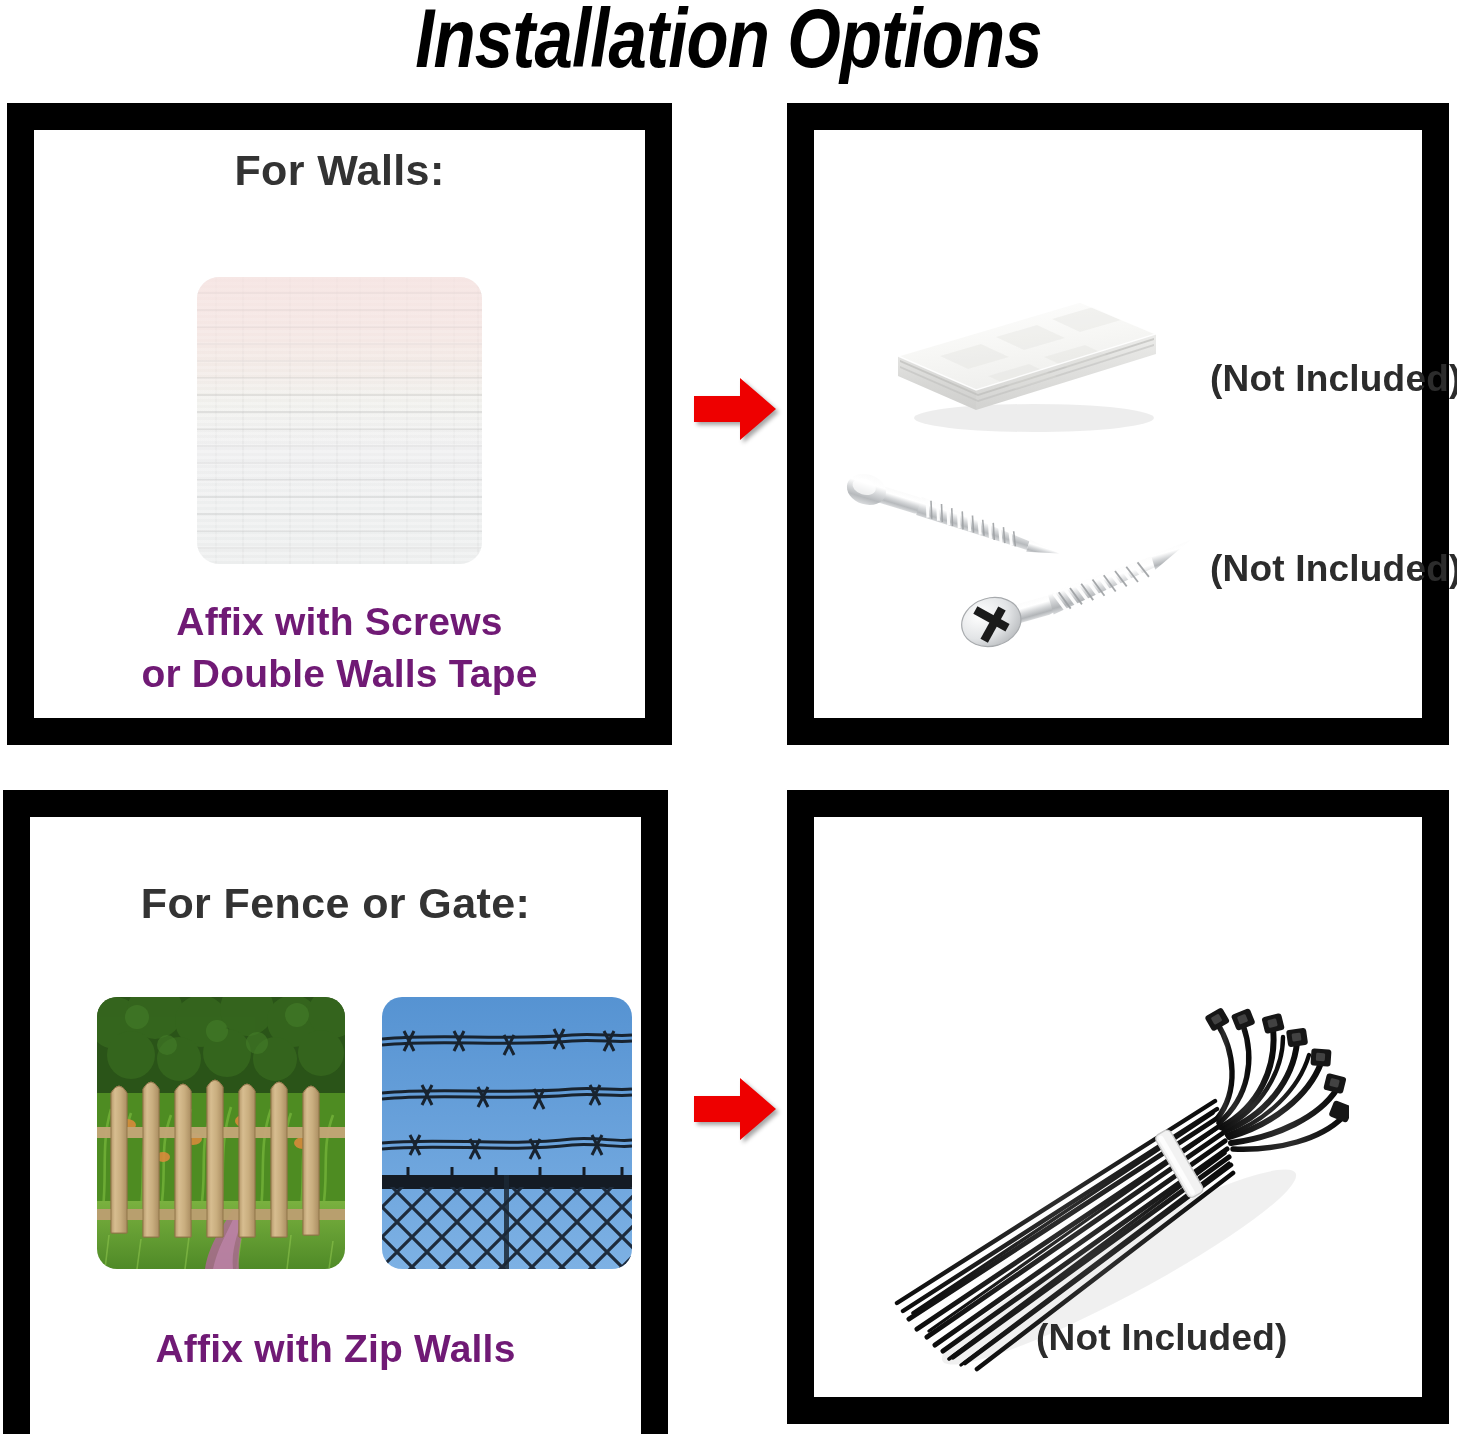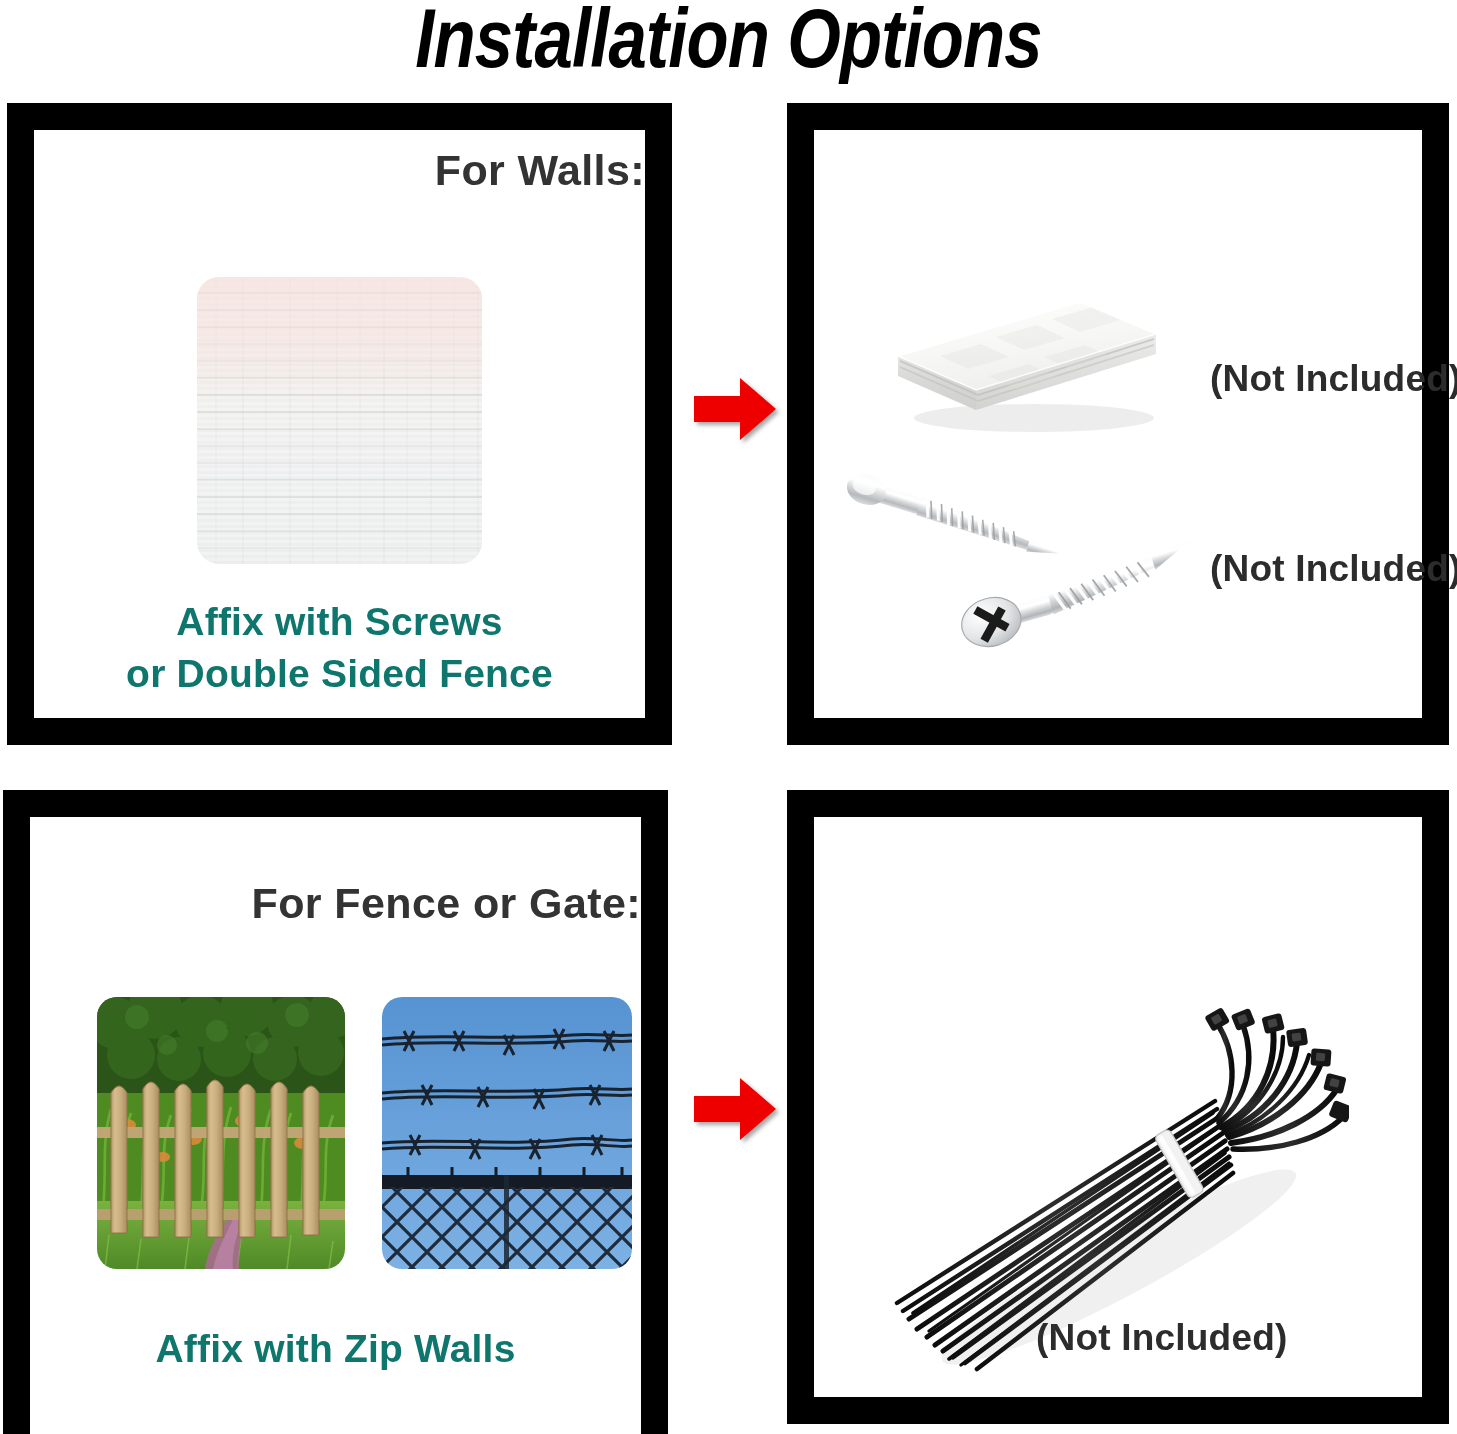--- a/index.html
+++ b/index.html
@@ -50,35 +50,35 @@
     position: relative;
     width: 100%;
     height: 100%;
   }
 
   
   .panel-heading {
     position: absolute;
     left: 0;
     width: 100%;
-    text-align: right;
+    text-align: center;
     font-size: 43px;
     font-weight: bold;
     color: #333333;
     letter-spacing: 0.4px;
     white-space: nowrap;
   }
   .caption {
     position: absolute;
     left: 0;
     width: 100%;
     text-align: center;
     font-size: 39px;
     font-weight: bold;
-    color: #0f766e;
+    color: #701a75;
     line-height: 1.32;
     letter-spacing: 0.2px;
   }
   .note {
     position: absolute;
     font-size: 37px;
     font-weight: bold;
     color: #2c2c2c;
     white-space: nowrap;
     letter-spacing: 0.2px;
@@ -196,21 +196,21 @@
     <div class="panel-heading" style="top:16px;">For Walls:</div>
 
     <div id="wall-photo">
       <div class="brick-rows"></div>
       <div class="brick-rows offset"></div>
       <div class="wall-grain"></div>
       <div class="wall-tint"></div>
     </div>
 
     <div class="caption" style="top:466px;">Affix with Screws</div>
-    <div class="caption" style="top:518px;">or Double Sided Fence</div>
+    <div class="caption" style="top:518px;">or Double Walls Tape</div>
 
   </div>
 </div>
 
 <div class="red-arrow" style="left:694px; top:378px;">
   <svg viewBox="0 0 82 62" xmlns="http://www.w3.org/2000/svg">
     <polygon points="0,18 46,18 46,0 82,31 46,62 46,44 0,44" fill="#ee0000"></polygon>
   </svg>
 </div>
 

